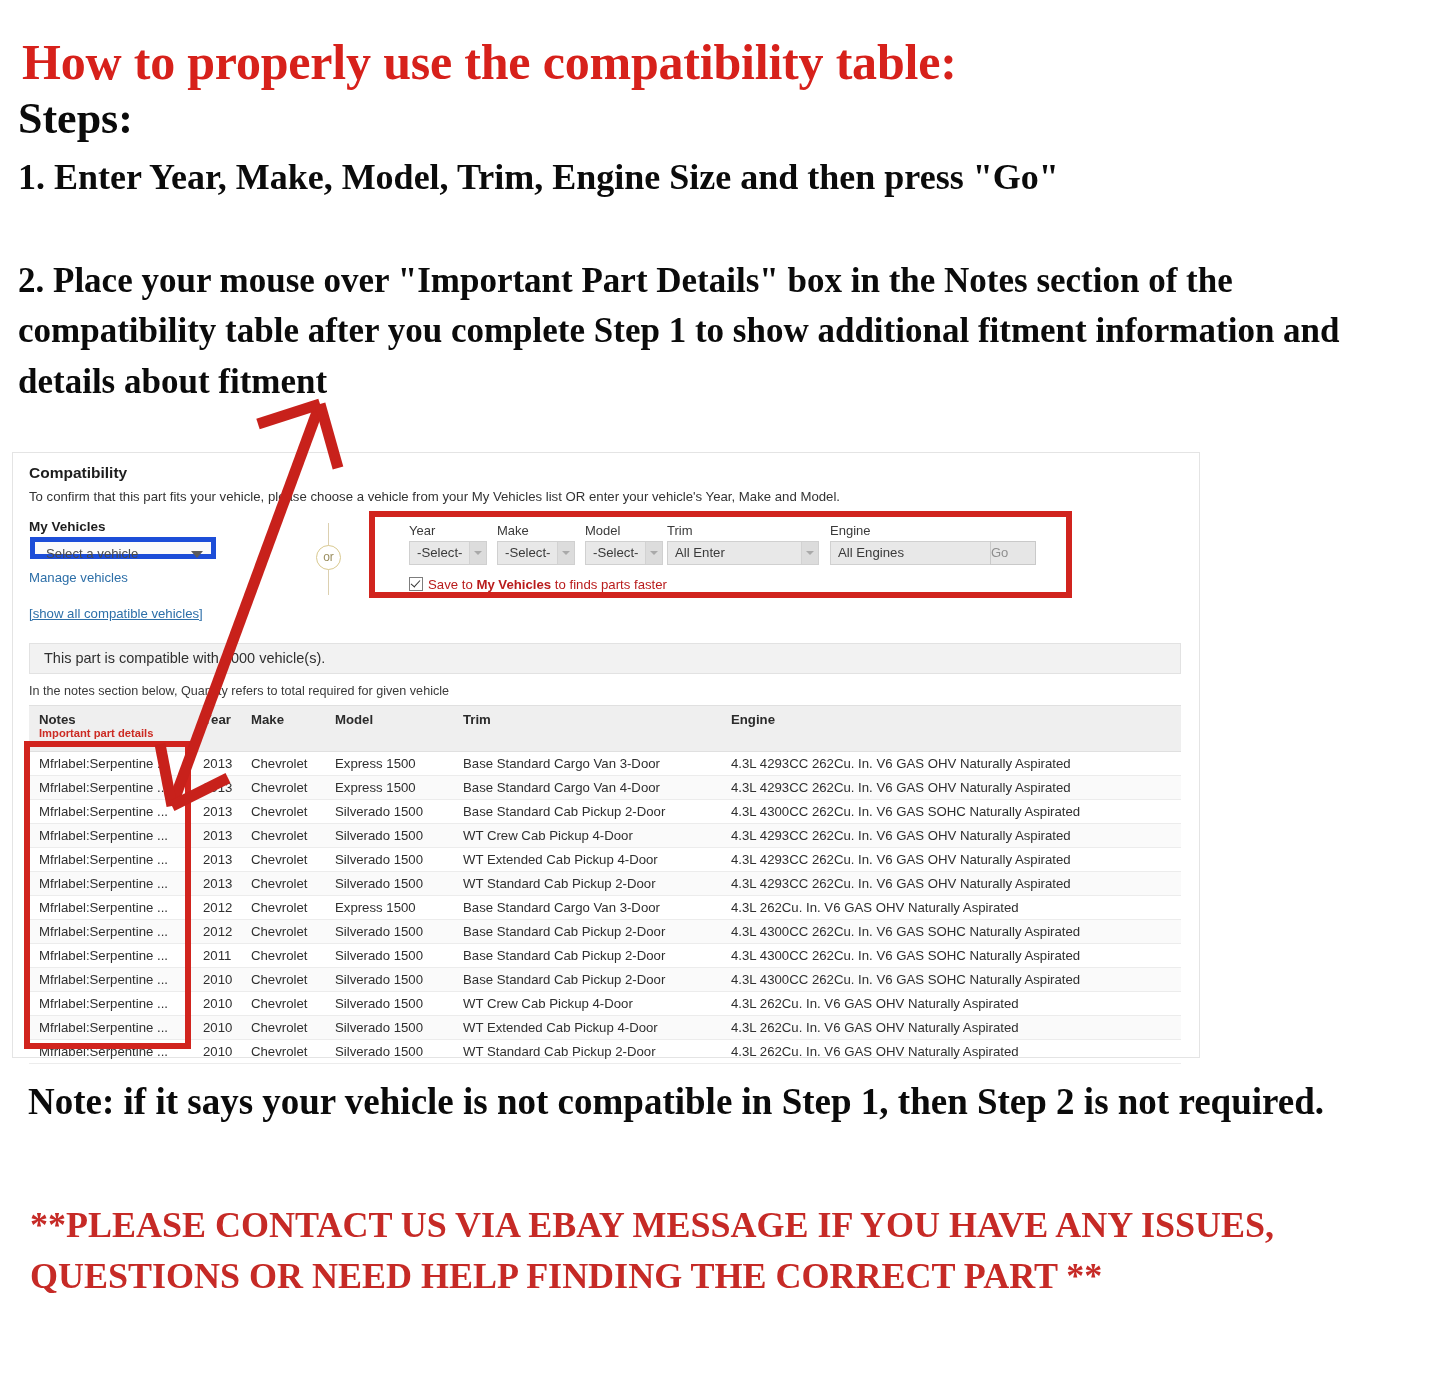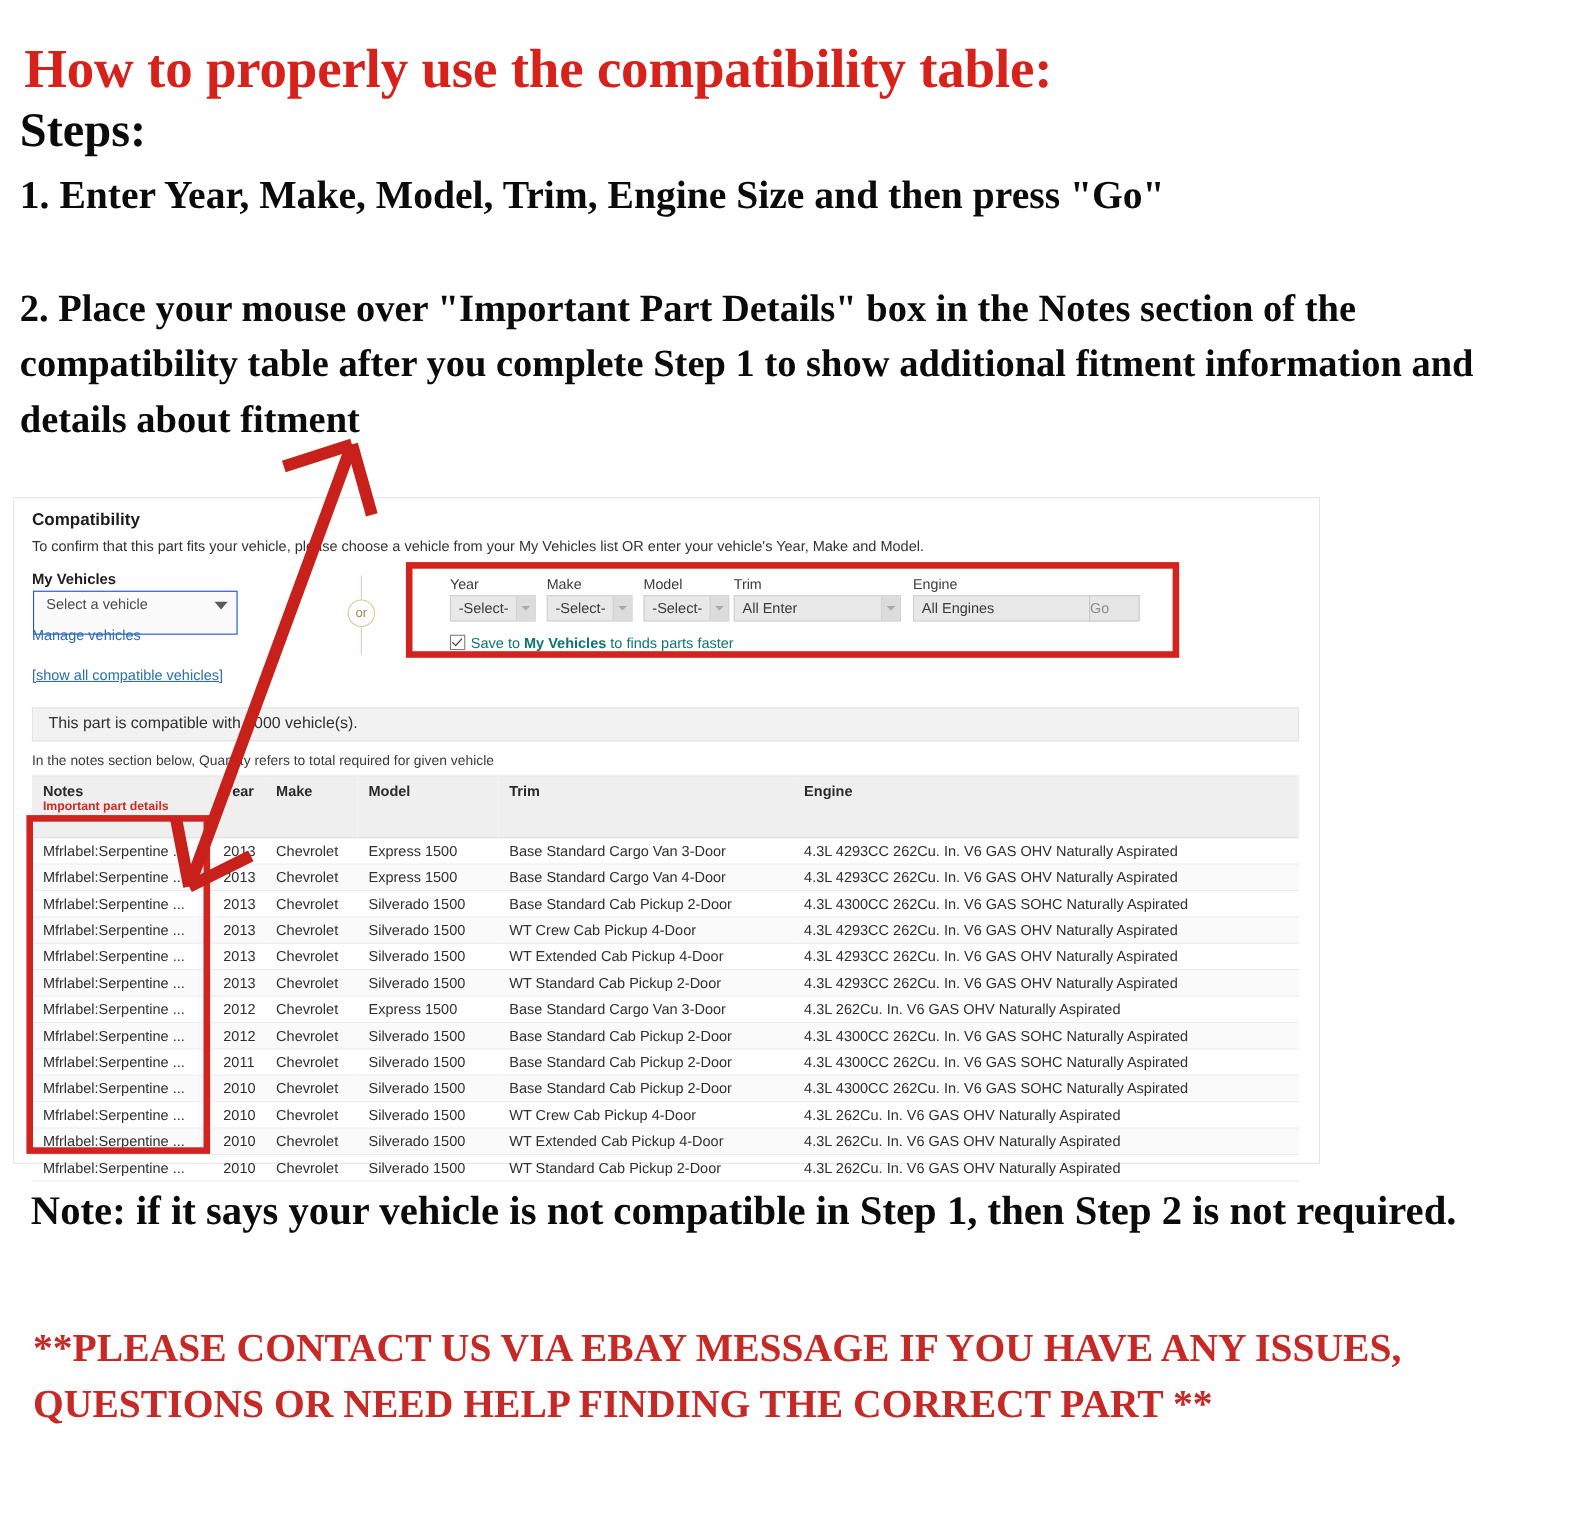--- a/index.html
+++ b/index.html
@@ -118,22 +118,22 @@
     top: 66px;
     font-size: 13.5px;
     font-weight: bold;
     color: #1d1d1d;
   }
   .mv-select {
     position: absolute;
     left: 17px;
     top: 84px;
     width: 186px;
-    height: 40px;
-    border: 1px solid #1d4ed8;
+    height: 22px;
+    border: 5px solid #1d4ed8;
     background: #fbfbfb;
     box-sizing: border-box;
   }
   .mv-select .mv-val {
     position: absolute;
     left: 11px;
     top: 4px;
     font-size: 13.2px;
     color: #4a4a4a;
   }
@@ -252,21 +252,21 @@
     box-sizing: border-box;
     line-height: 22px;
     font-size: 13px;
     color: #8e8e8e;
   }
   .save-row {
     position: absolute;
     left: 0px;
     top: 52px;
     font-size: 13.2px;
-    color: #0f766e;
+    color: #b91c1c;
     white-space: nowrap;
   }
   .chk {
     display: inline-block;
     width: 12px;
     height: 12px;
     border: 1px solid #7d7d7d;
     background: #fff;
     position: relative;
     top: 2px;
@@ -317,21 +317,21 @@
     top: 252px;
     width: 1152px;
     border-collapse: collapse;
     table-layout: fixed;
   }
   #fitment-table th {
     background: #efefef;
     border-top: 1px solid #e0e0e0;
     border-bottom: 1px solid #e0e0e0;
     text-align: left;
-    padding: 6px 0 22px 10px;
+    padding: 6px 0 12px 10px;
     font-size: 13.2px;
     font-weight: bold;
     color: #2b2b2b;
     vertical-align: top;
     height: 36px;
     box-sizing: border-box;
   }
   #fitment-table th .sub {
     display: block;
     font-size: 11.2px;

